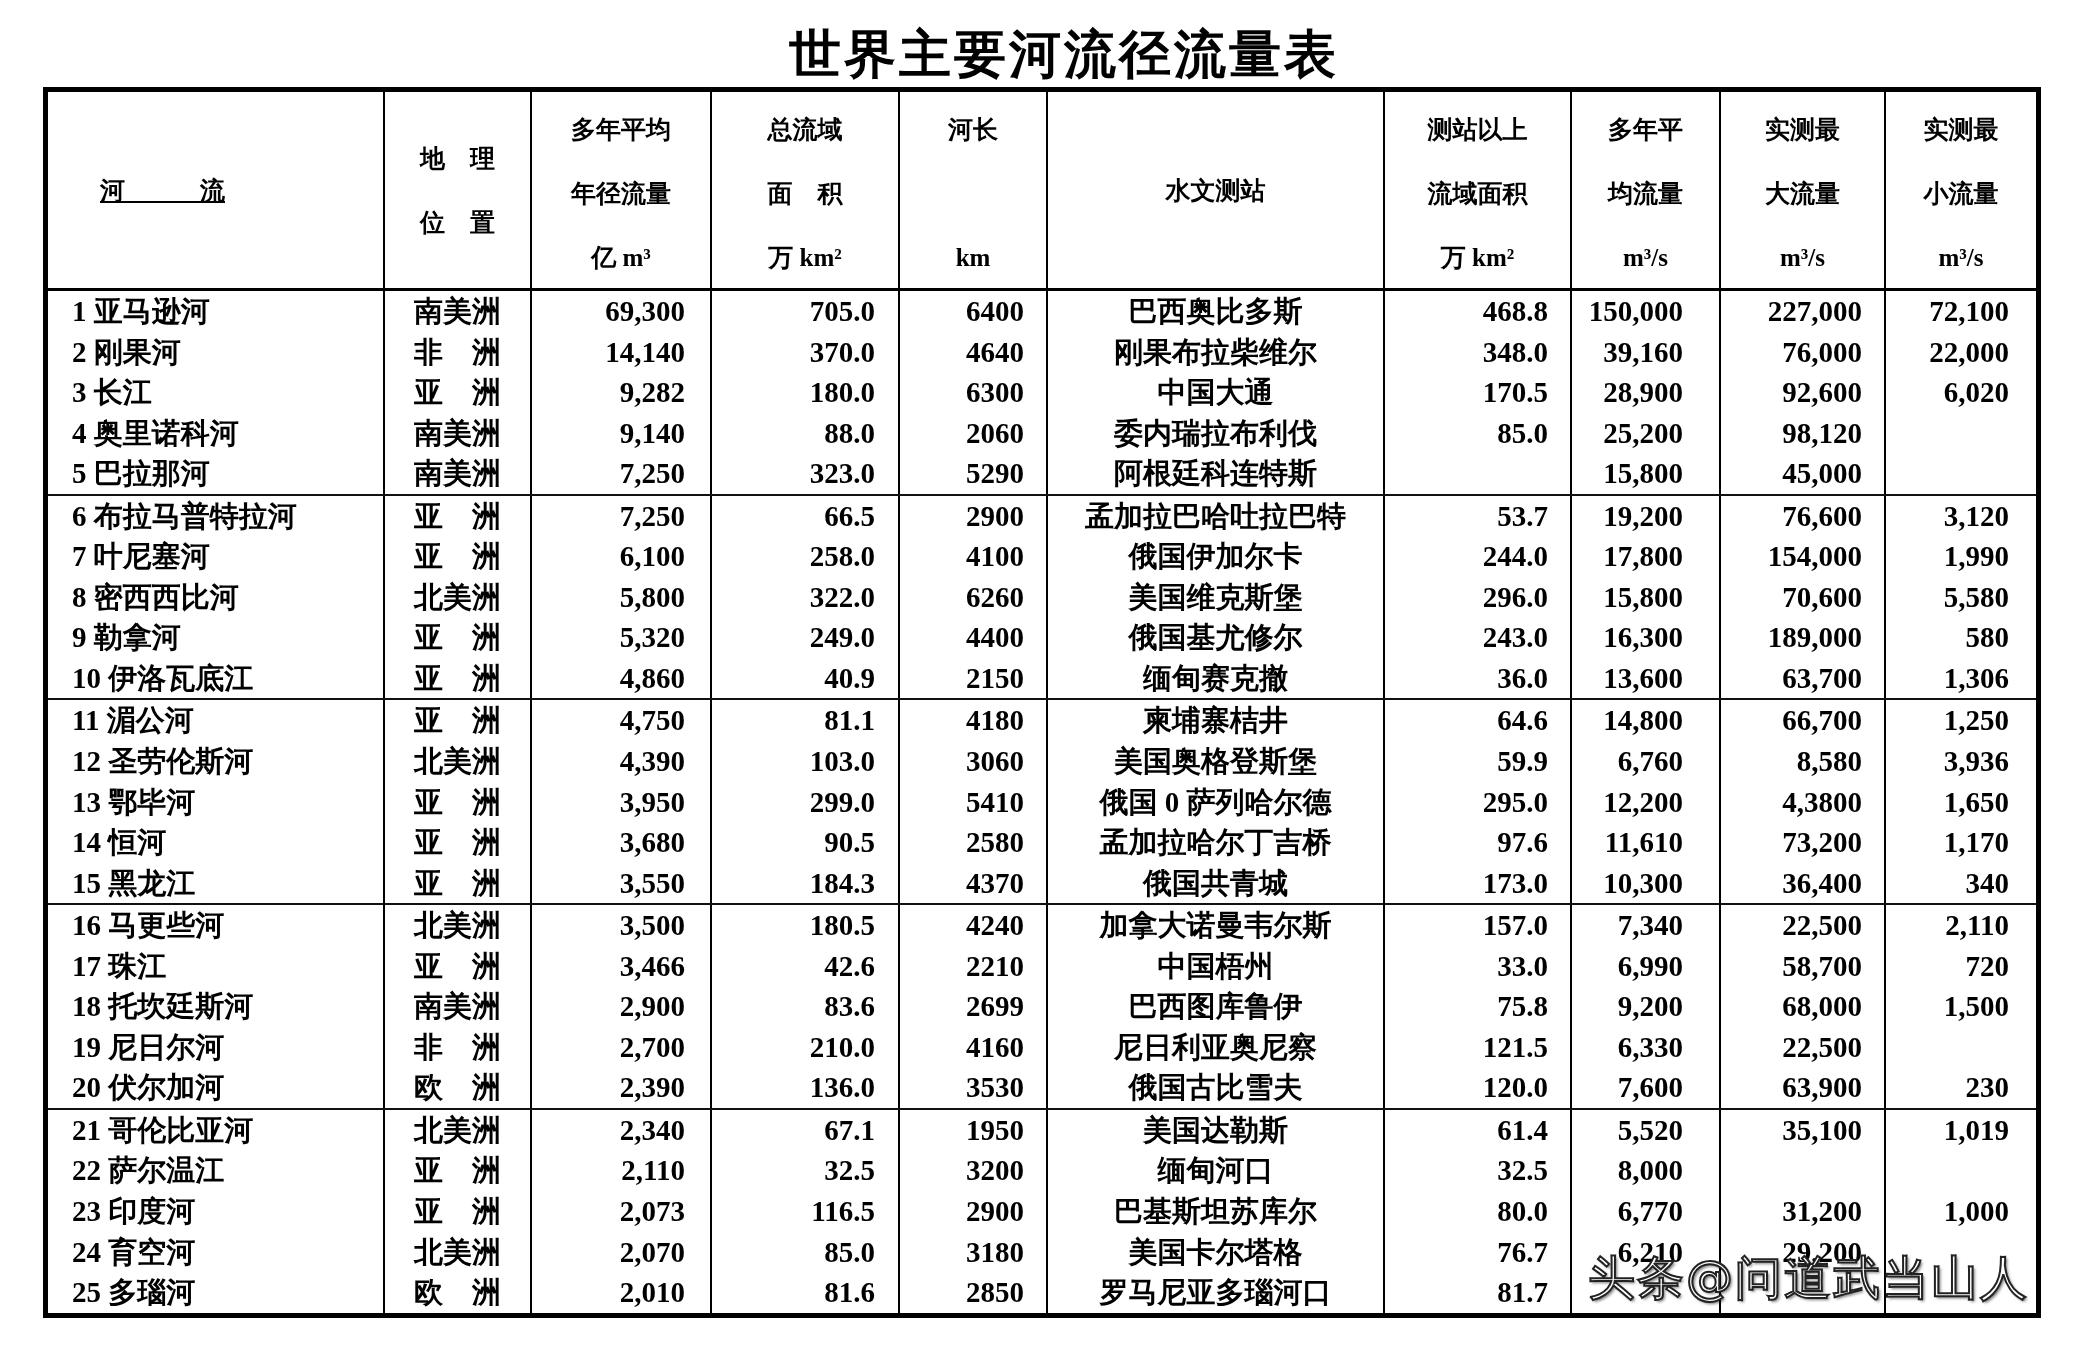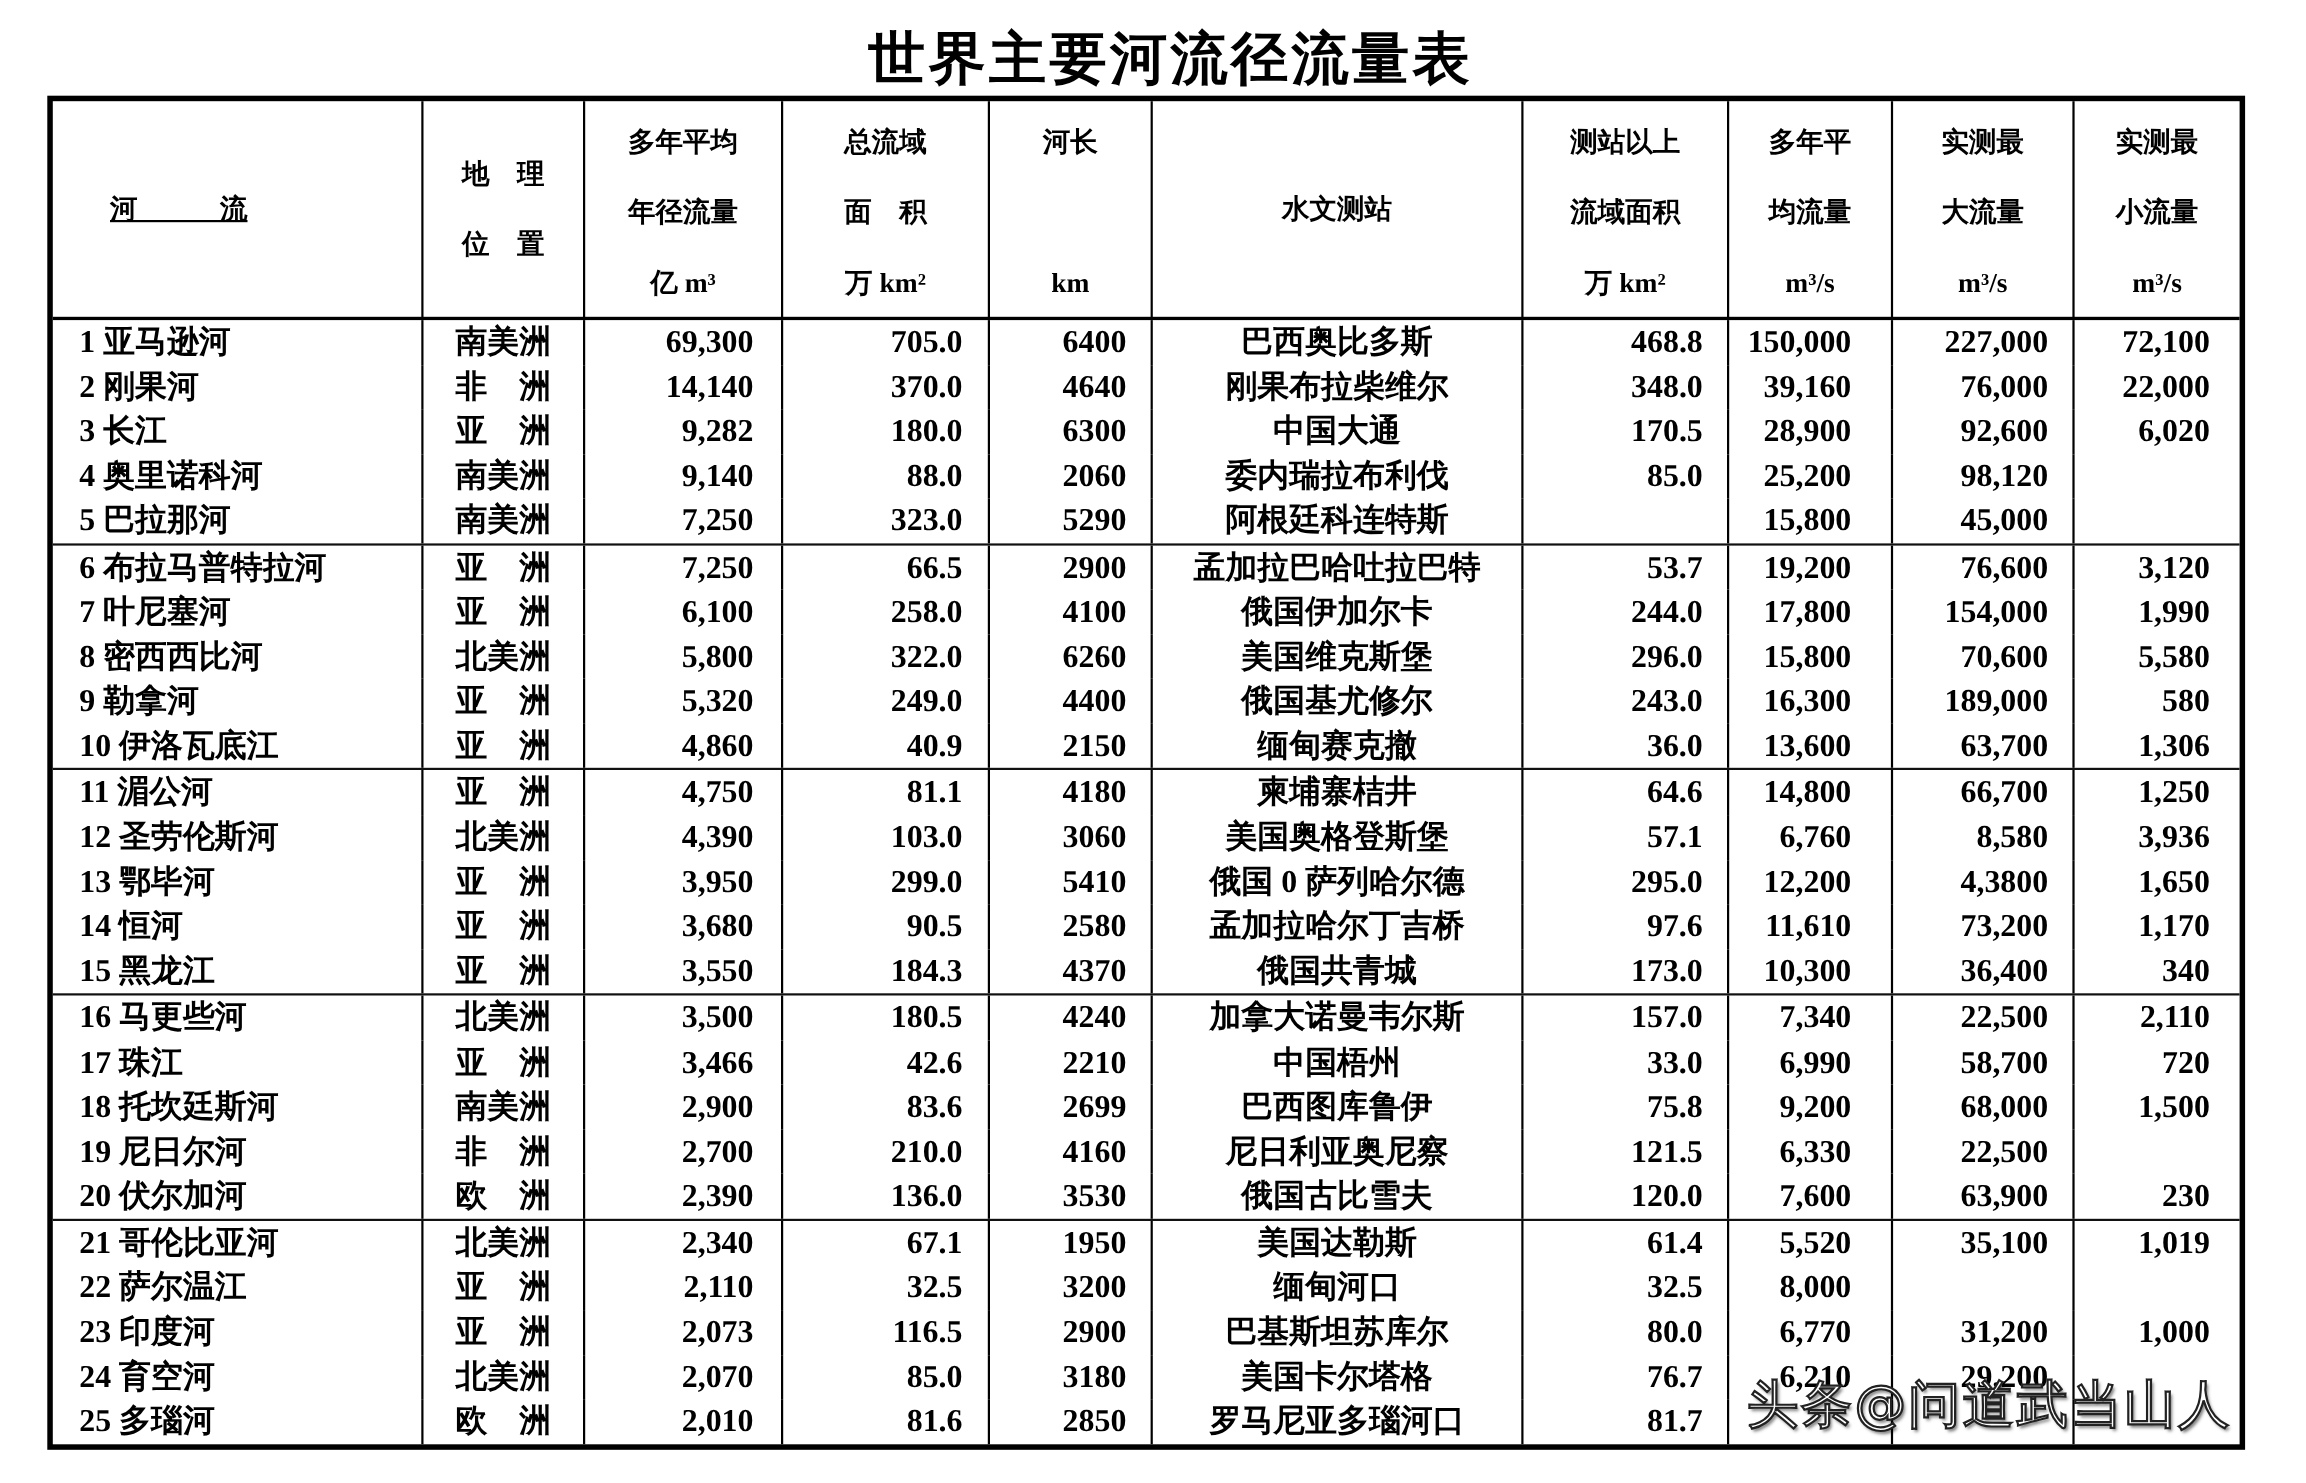--- a/index.html
+++ b/index.html
@@ -254,21 +254,21 @@
           <div class="c c9">66,700</div>
           <div class="c c10">1,250</div>
         </div>
         <div class="trow grid">
           <div class="c c1">12 圣劳伦斯河</div>
           <div class="c c2">北美洲</div>
           <div class="c c3">4,390</div>
           <div class="c c4">103.0</div>
           <div class="c c5">3060</div>
           <div class="c c6">美国奥格登斯堡</div>
-          <div class="c c7">57.1</div>
+          <div class="c c7">59.9</div>
           <div class="c c8">6,760</div>
           <div class="c c9">8,580</div>
           <div class="c c10">3,936</div>
         </div>
         <div class="trow grid">
           <div class="c c1">13 鄂毕河</div>
           <div class="c c2">亚　洲</div>
           <div class="c c3">3,950</div>
           <div class="c c4">299.0</div>
           <div class="c c5">5410</div>

